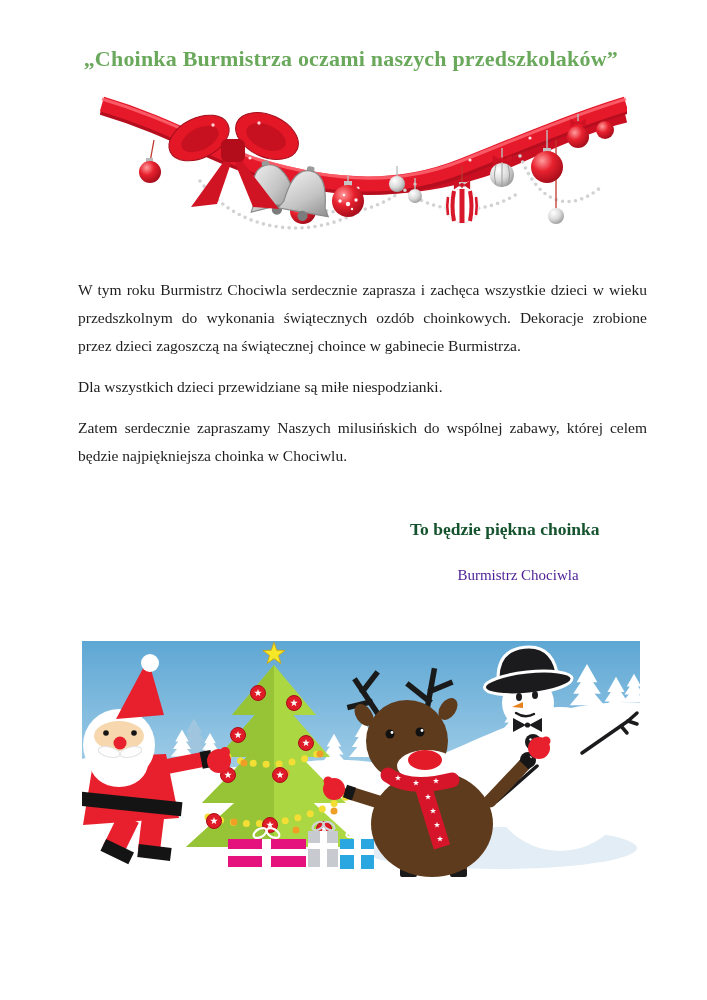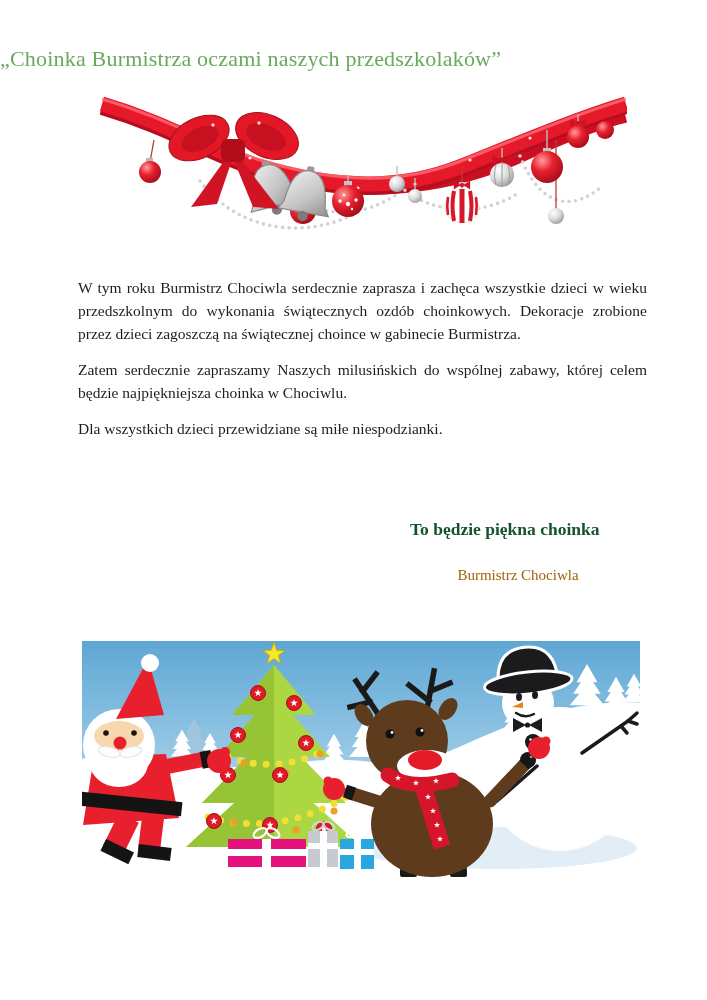--- a/index.html
+++ b/index.html
@@ -1,36 +1,36 @@
 <!DOCTYPE html>
 <html lang="pl"><head>
 <meta charset="utf-8">
 <style>
   html,body{margin:0;padding:0;background:#ffffff;}
   .page{
     position:relative;width:707px;height:1000px;background:#ffffff;
     font-family:"Liberation Serif", serif;color:#1d1d1d;overflow:hidden;
   }
   .doc-title{
-    position:absolute;top:46px;left:0;width:618px;text-align:left;
-    font-size:22px;font-weight:normal;color:#6AA95C;letter-spacing:.2px;
+    position:absolute;top:46px;left:0;width:618px;text-align:right;
+    font-size:22px;font-weight:bold;color:#6AA95C;letter-spacing:.2px;
   }
   .garland{position:absolute;left:100px;top:96px;width:527px;height:148px;}
   .body-text{
     position:absolute;left:78px;top:276px;width:569px;
-    font-size:15.5px;line-height:23px;text-align:justify;text-align-last:left;
+    font-size:15.5px;line-height:28px;text-align:justify;text-align-last:left;
   }
   .body-text p{margin:0 0 13px 0;}
   .highlight-line{
     position:absolute;left:410px;top:519px;white-space:nowrap;
     font-size:17.5px;font-weight:bold;color:#14532d;
   }
   .signature{
     position:absolute;left:448px;top:564px;width:140px;text-align:center;
-    font-size:15px;line-height:22px;color:#a16207;
+    font-size:15px;line-height:22px;color:#4c1d95;
   }
   .scene{position:absolute;left:82px;top:641px;width:558px;height:237px;}
 </style>
 </head>
 <body>
 
 <div class="page">
 
   <div class="doc-title">„Choinka Burmistrza oczami naszych przedszkolaków”</div>
 
@@ -154,22 +154,22 @@
       <ellipse cx="-33" cy="-12" rx="20" ry="11" transform="rotate(-26 -33 -12)" fill="#b30d1c" opacity="0.55"></ellipse>
       <ellipse cx="33" cy="-14" rx="21" ry="12" transform="rotate(24 33 -14)" fill="#b30d1c" opacity="0.55"></ellipse>
       <rect x="-12" y="-12" width="24" height="23" rx="6" fill="#b30d1c"></rect>
       <circle cx="-20" cy="-26" r="1.7" fill="#fff" opacity="0.8"></circle>
         <circle cx="26" cy="-28" r="1.7" fill="#fff" opacity="0.8"></circle>
     </g>
   </svg>
 
   <div class="body-text">
     <p>W tym roku Burmistrz Chociwla serdecznie zaprasza i zachęca wszystkie dzieci w wieku przedszkolnym do wykonania świątecznych ozdób choinkowych. Dekoracje zrobione przez dzieci zagoszczą na świątecznej choince w gabinecie Burmistrza.</p>
+    <p>Dla wszystkich dzieci przewidziane są miłe niespodzianki.</p>
     <p>Zatem serdecznie zapraszamy Naszych milusińskich do wspólnej zabawy, której celem będzie najpiękniejsza choinka w Chociwlu.</p>
-    <p>Dla wszystkich dzieci przewidziane są miłe niespodzianki.</p>
   </div>
 
   <div class="highlight-line">To będzie piękna choinka</div>
 
   <div class="signature">
     <div>Burmistrz Chociwla</div>
   </div>
 
   <svg class="scene" viewBox="0 0 558 237" role="img">
     <defs>

